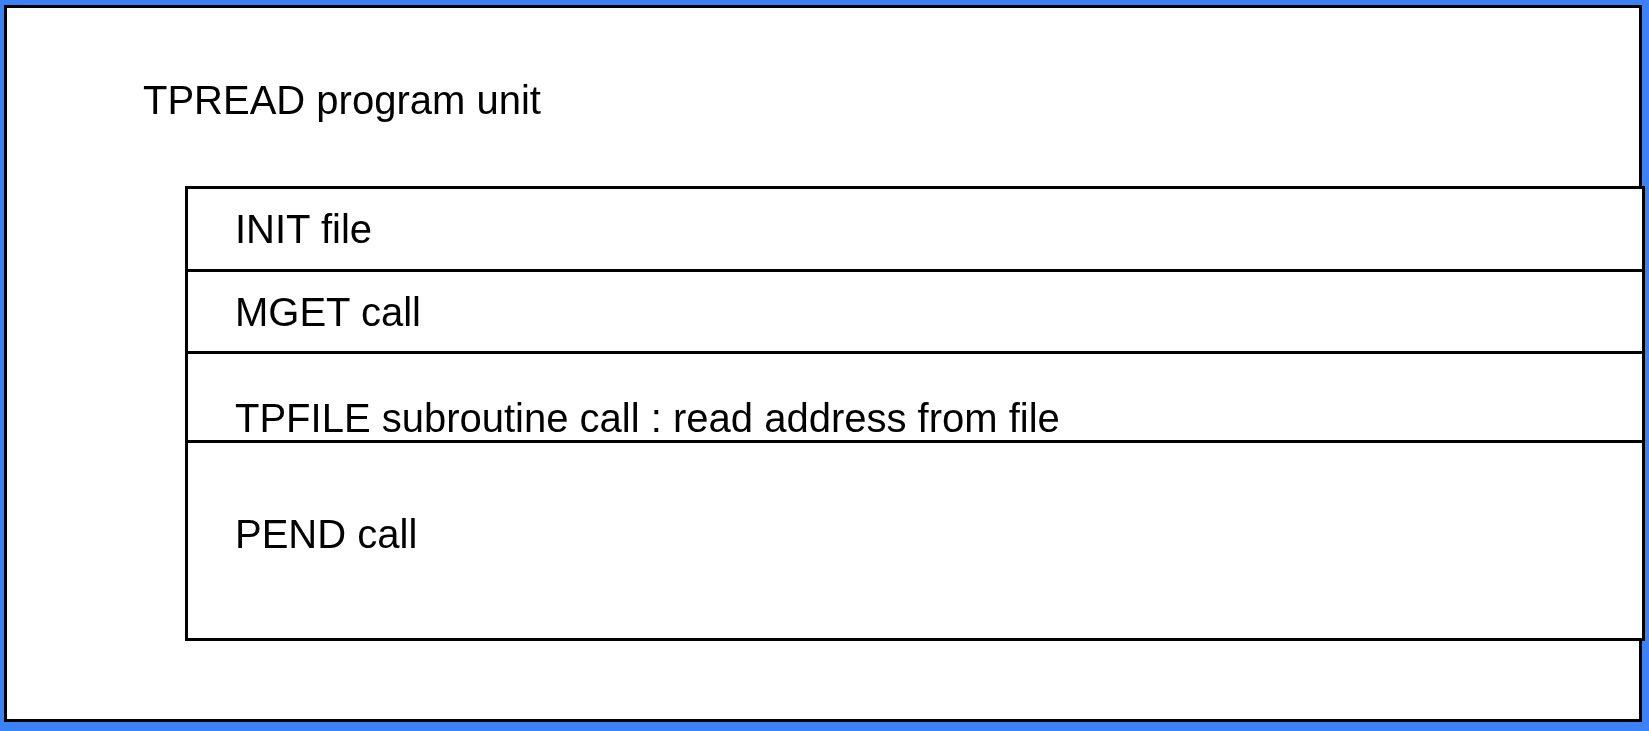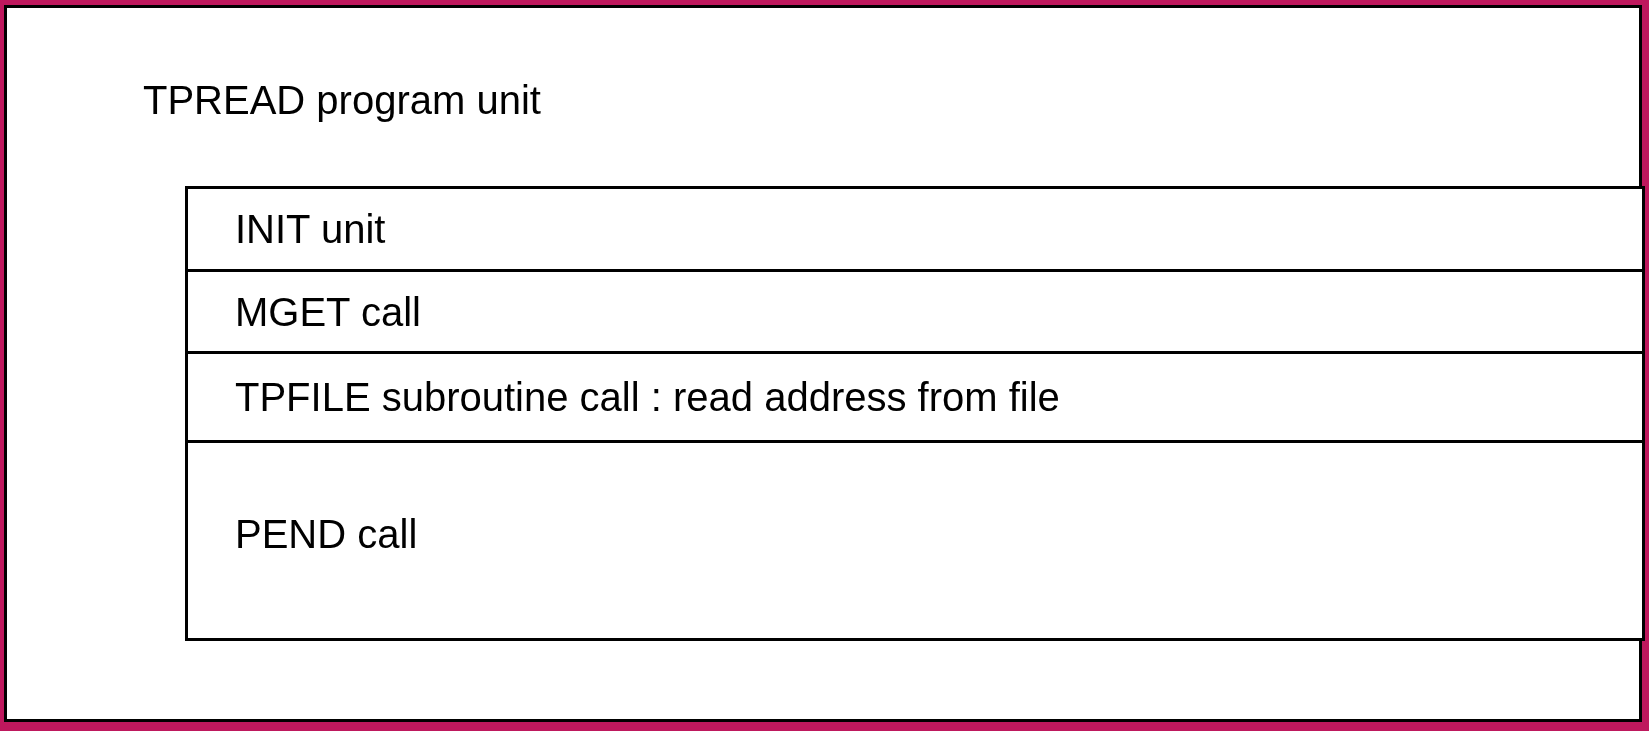--- a/index.html
+++ b/index.html
@@ -8,21 +8,21 @@
     background: #ffffff;
   }
   body {
     font-family: "Liberation Sans", sans-serif;
     color: #000000;
   }
   #canvas {
     position: relative;
     width: 1649px;
     height: 731px;
-    background: #be185d;
+    background: #3b82f6;
     overflow: hidden;
   }
   
   #outer-box {
     position: absolute;
     left: 4px;
     top: 5px;
     width: 1638px;
     height: 717px;
     box-sizing: border-box;
@@ -66,37 +66,37 @@
   }
   .call-row .call-label {
     font-size: 40px;
     line-height: 44px;
     white-space: nowrap;
     color: #000000;
   }
   
   .row-h1 { height: 83px; }
   .row-h2 { height: 82px; text-align: right; }
-  .row-h3 { height: 89px; }
+  .row-h3 { height: 89px; align-items: flex-end; }
   .row-h4 { height: 85px; }
   .row-h5 { height: 110px; margin-top: 36px; }
 </style>
 </head>
 <body>
 
 <div id="canvas">
 
   <div id="outer-box">
 
     <div id="unit-title">TPREAD program unit</div>
 
     <div id="call-list">
 
       <div class="call-row row-h1">
-        <span class="call-label">INIT unit</span>
+        <span class="call-label">INIT file</span>
       </div>
 
       <div class="call-row row-h2">
         <span class="call-label">MGET call</span>
       </div>
 
       <div class="call-row row-h3">
         <span class="call-label">TPFILE subroutine call : read address from file</span>
       </div>
 

